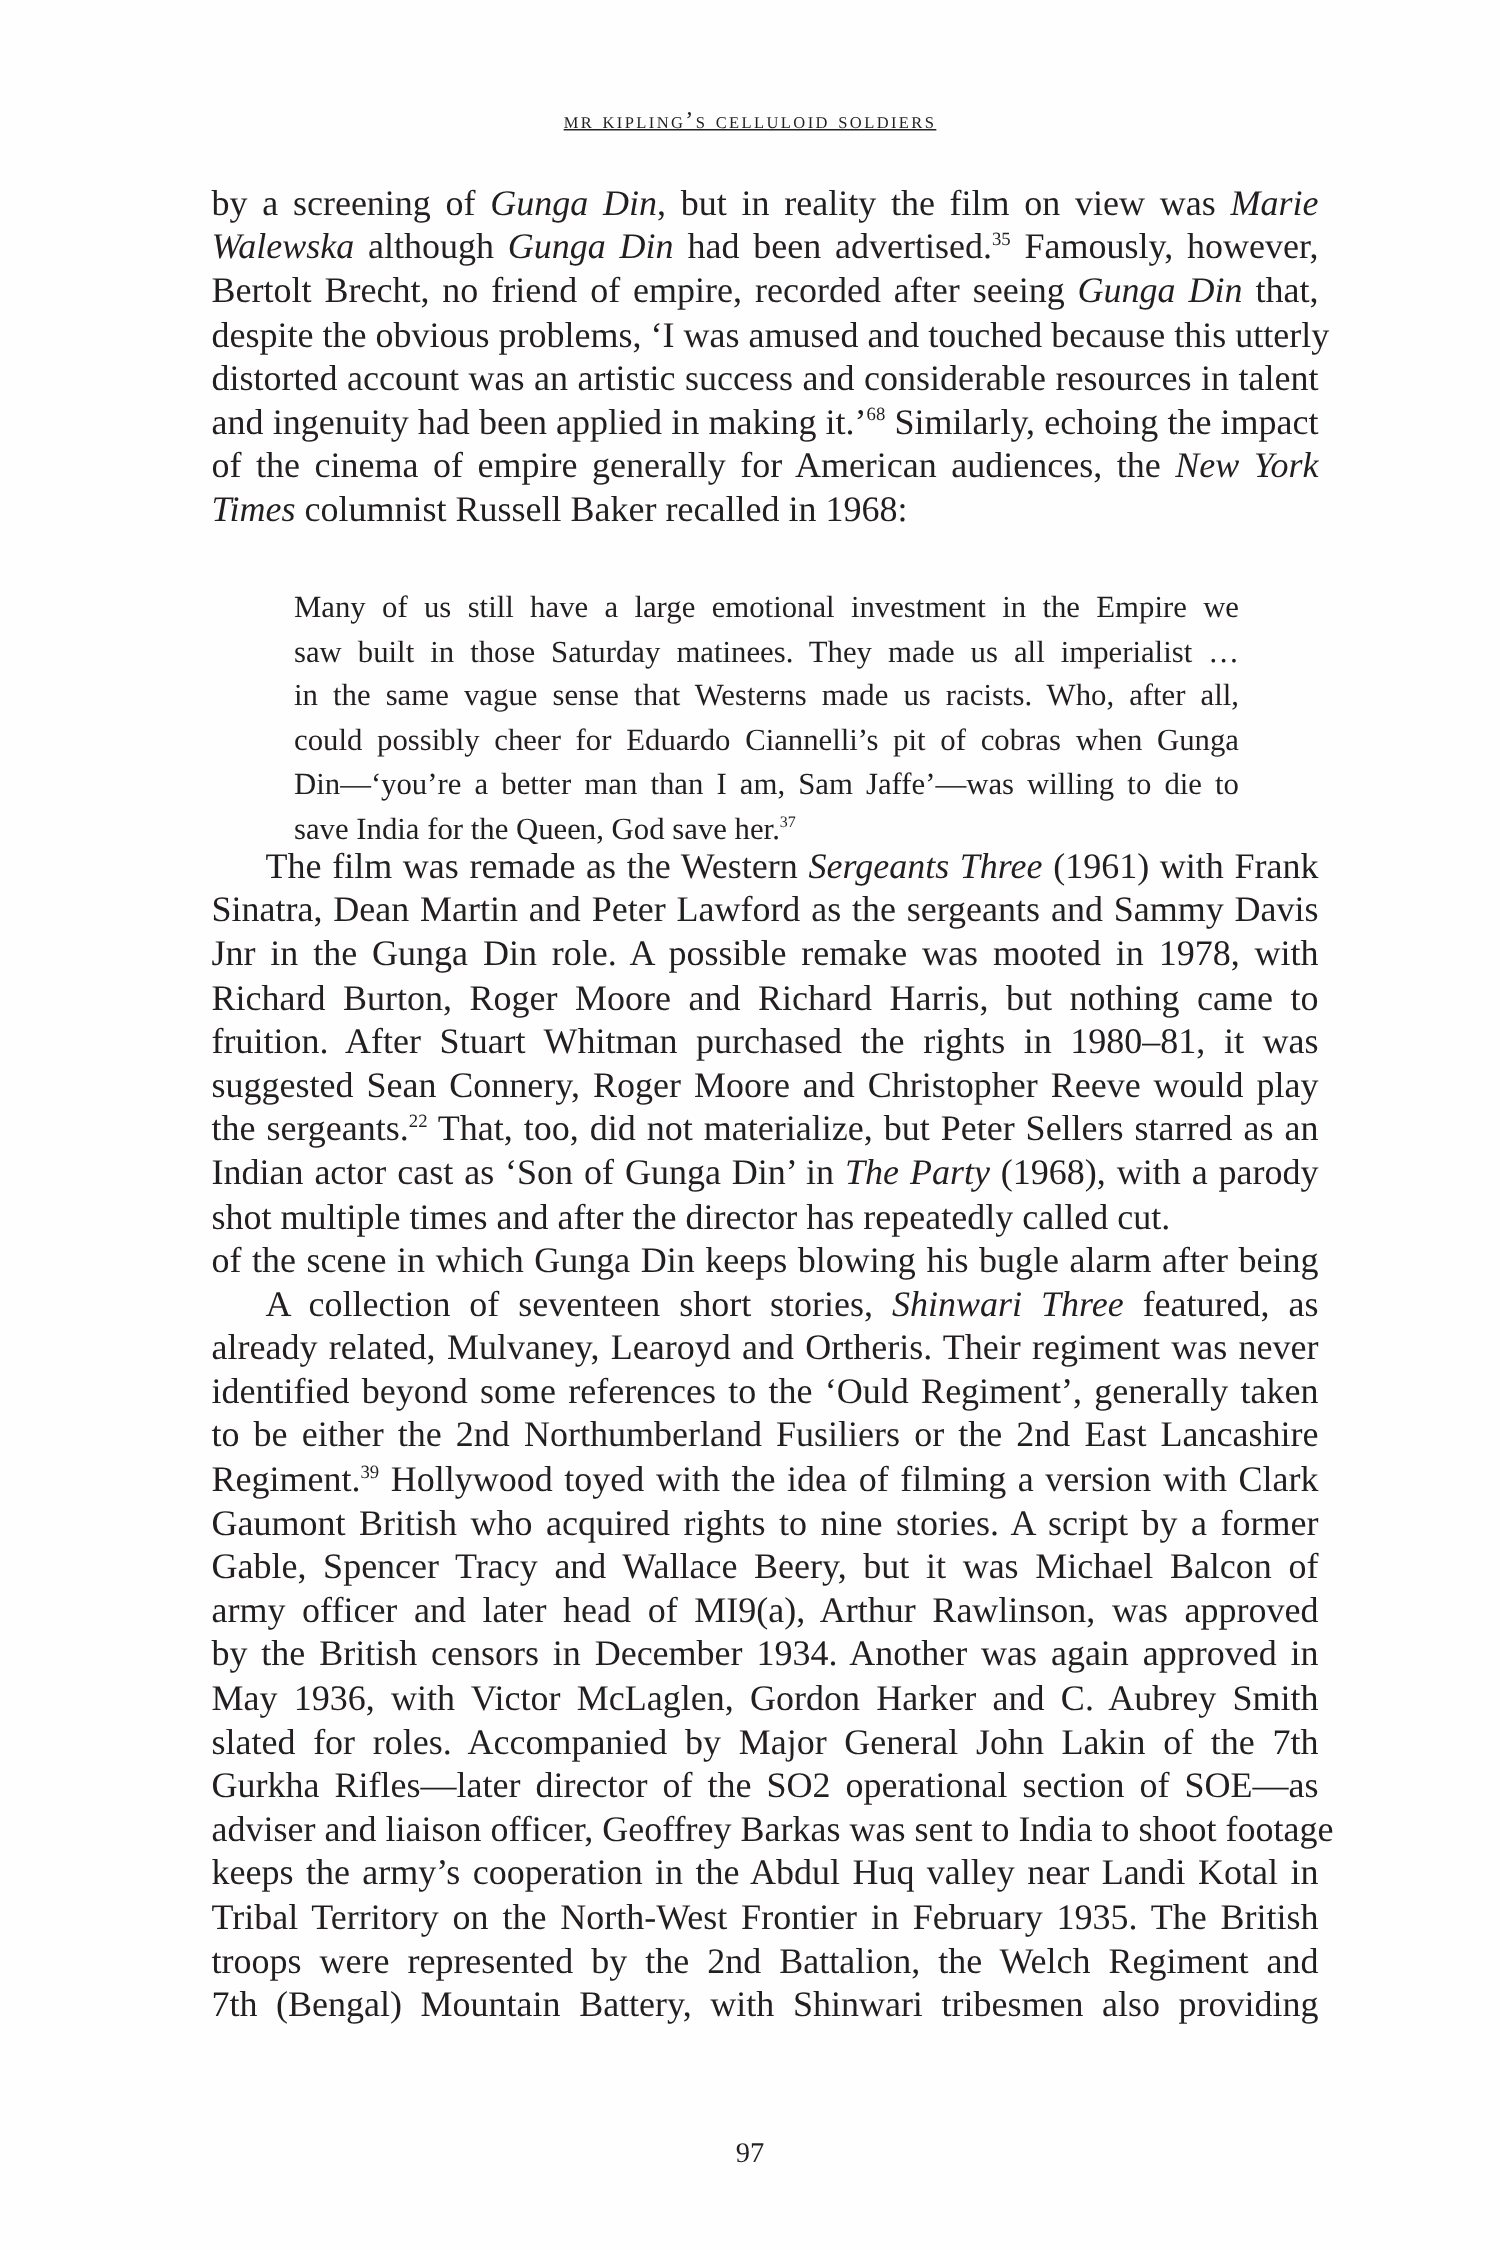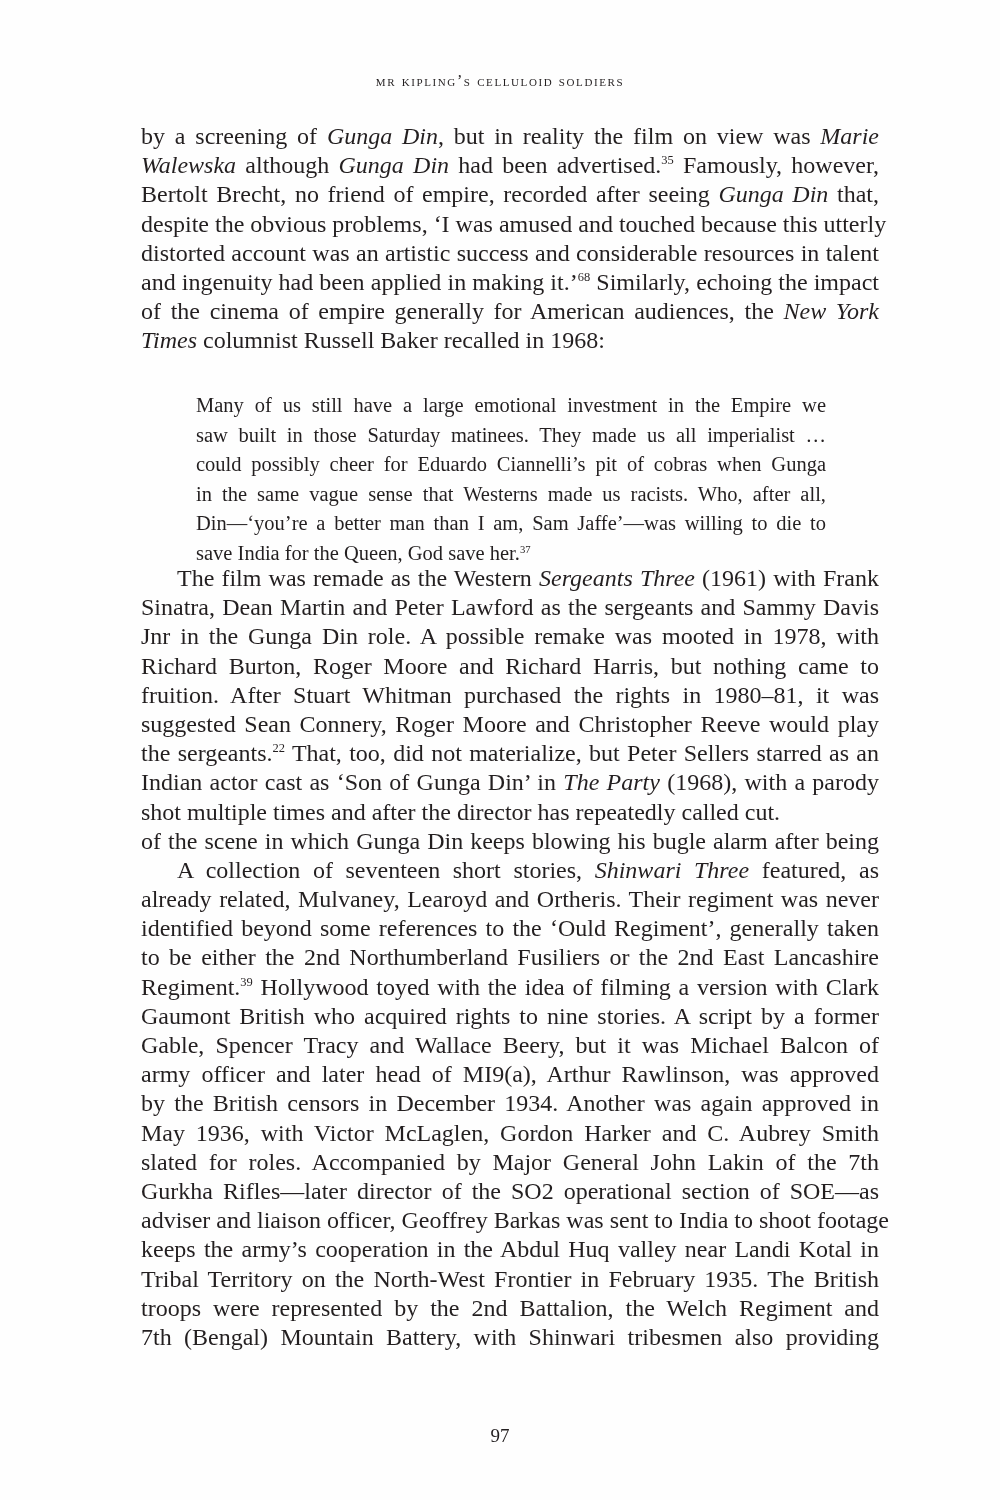--- a/index.html
+++ b/index.html
@@ -1,21 +1,21 @@
 <!DOCTYPE html>
 <html><head>
   <meta charset="utf-8">
   <style>
     html, body { margin: 0; padding: 0; background: #ffffff; }
     body { width: 1000px; height: 1500px; position: relative; overflow: hidden; color: #231f20; }
     .page { position: absolute; left: 0; top: 0; width: 1000px; height: 1500px; background: #fefefe; }
     .running-head {
       position: absolute; top: 72px; left: 0; width: 1000px; text-align: center;
       font-family: "Liberation Serif", serif; font-size: 16px; letter-spacing: 1.6px;
-      font-variant: small-caps; text-transform: lowercase; color: #231f20;
+      font-variant: small-caps; text-transform: lowercase; color: #231f20; text-decoration: underline;
     }
     .body-text {
       position: absolute; left: 141px; width: 738px;
       font-family: "Liberation Serif", serif; font-size: 24px; line-height: 29.2px;
     }
     .line { display: block; text-align: justify; text-align-last: justify; white-space: nowrap; height: 29.2px; }
     .line.last { text-align-last: left; }
     .line.indent { padding-left: 36px; }
     .block-1 { top: 122px; }
     .quote {
@@ -44,22 +44,22 @@
       <span class="line"><span>despite the obvious problems, ‘I was amused and touched because this utterly</span></span>
       <span class="line"><span>distorted account was an artistic success and considerable resources in talent</span></span>
       <span class="line"><span>and ingenuity had been applied in making it.’</span><sup>68</sup><span> Similarly, echoing the impact</span></span>
       <span class="line"><span>of the cinema of empire generally for American audiences, the </span><i>New York</i></span>
       <span class="line last"><i>Times</i><span> columnist Russell Baker recalled in 1968:</span></span>
     </div>
 
   <div class="quote">
       <span class="line"><span>Many of us still have a large emotional investment in the Empire we</span></span>
       <span class="line"><span>saw built in those Saturday matinees. They made us all imperialist …</span></span>
+      <span class="line"><span>in the same vague sense that Westerns made us racists. Who, after all,</span></span>
       <span class="line"><span>could possibly cheer for Eduardo Ciannelli’s pit of cobras when Gunga</span></span>
-      <span class="line"><span>in the same vague sense that Westerns made us racists. Who, after all,</span></span>
       <span class="line"><span>Din—‘you’re a better man than I am, Sam Jaffe’—was willing to die to</span></span>
       <span class="line last"><span>save India for the Queen, God save her.</span><sup>37</sup></span>
     </div>
 
   <div class="body-text block-2">
     <div>
         <span class="line indent"><span>The film was remade as the Western </span><i>Sergeants Three</i><span> (1961) with Frank</span></span>
         <span class="line"><span>Sinatra, Dean Martin and Peter Lawford as the sergeants and Sammy Davis</span></span>
         <span class="line"><span>Jnr in the Gunga Din role. A possible remake was mooted in 1978, with</span></span>
         <span class="line"><span>Richard Burton, Roger Moore and Richard Harris, but nothing came to</span></span>

